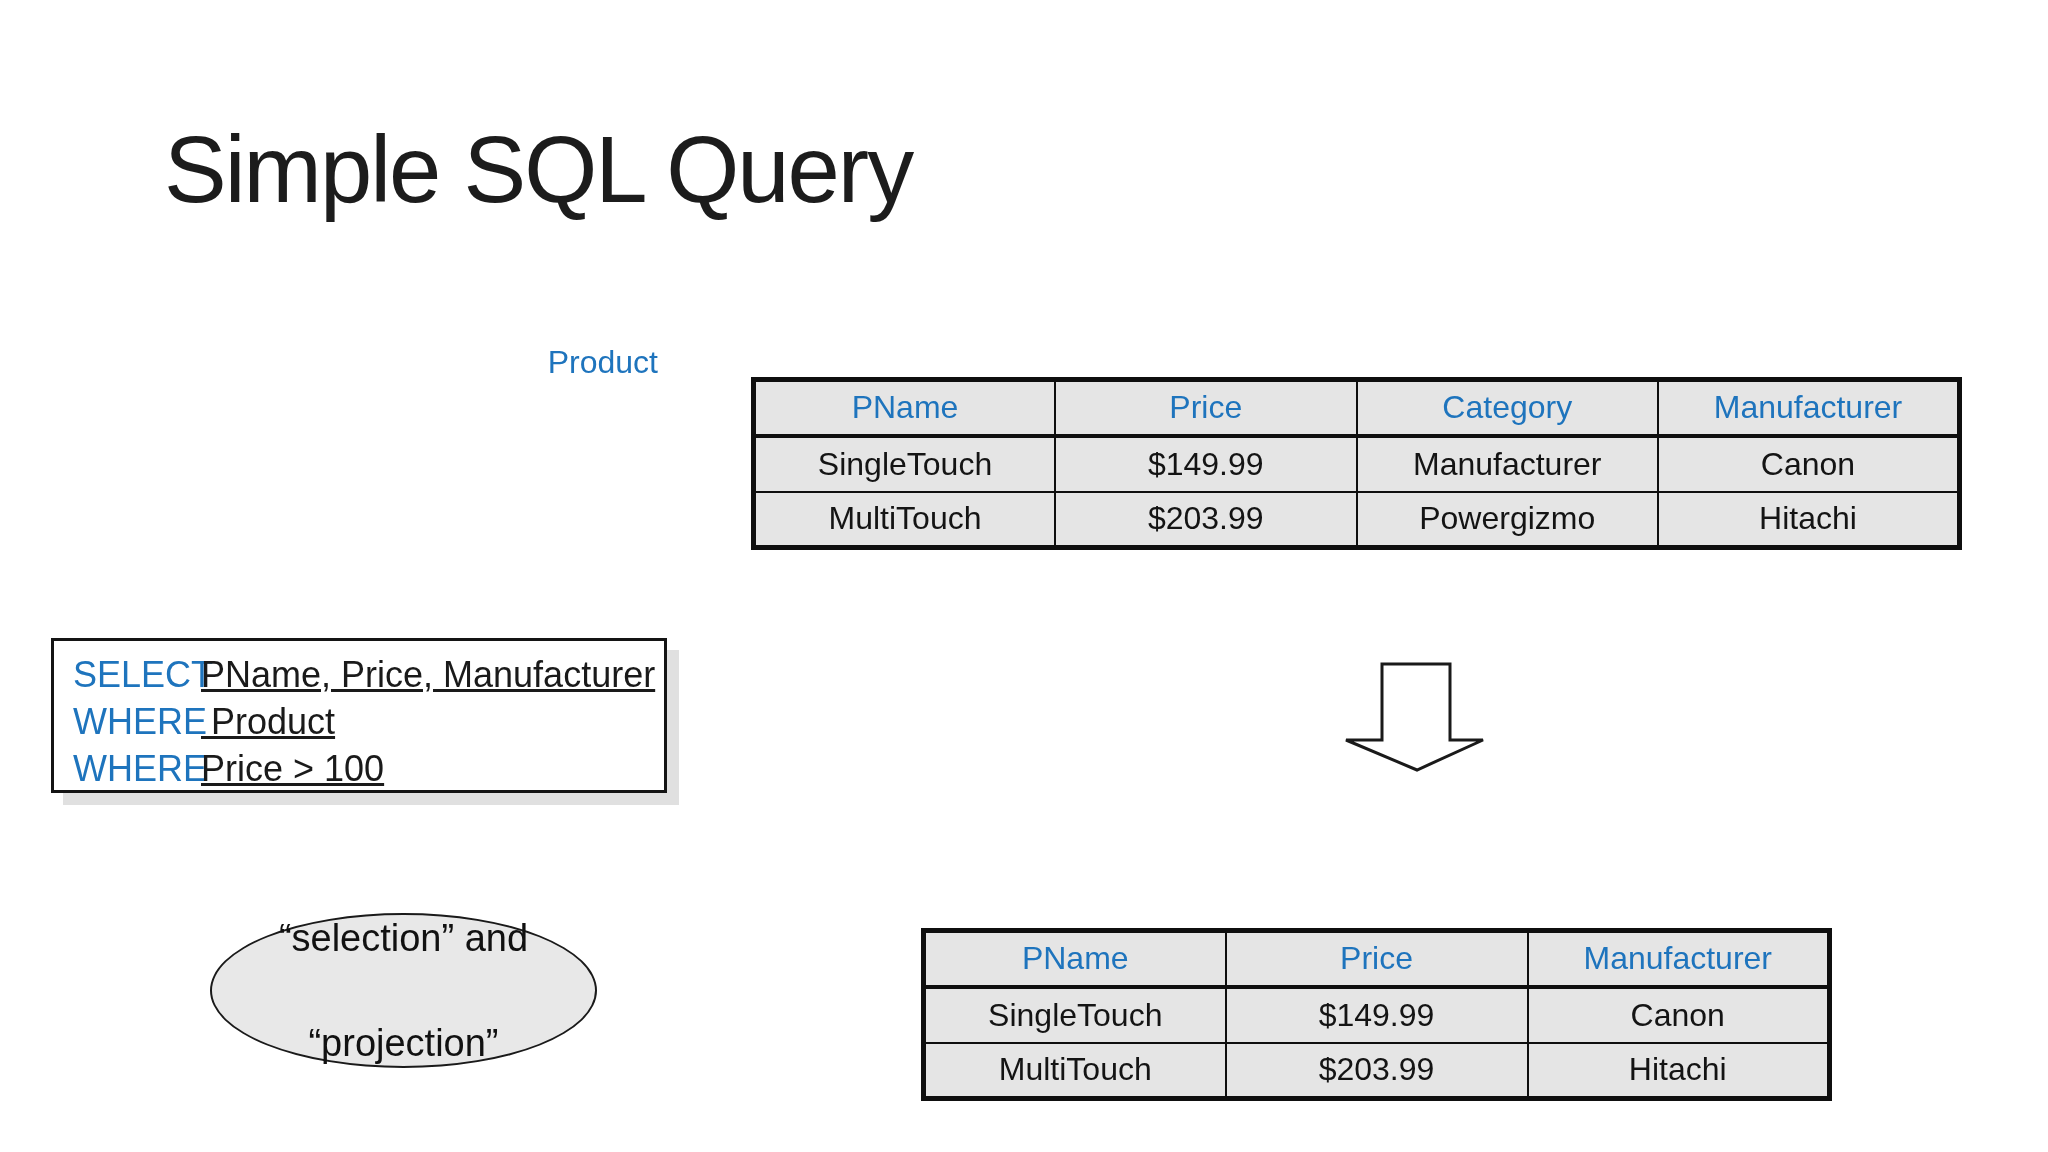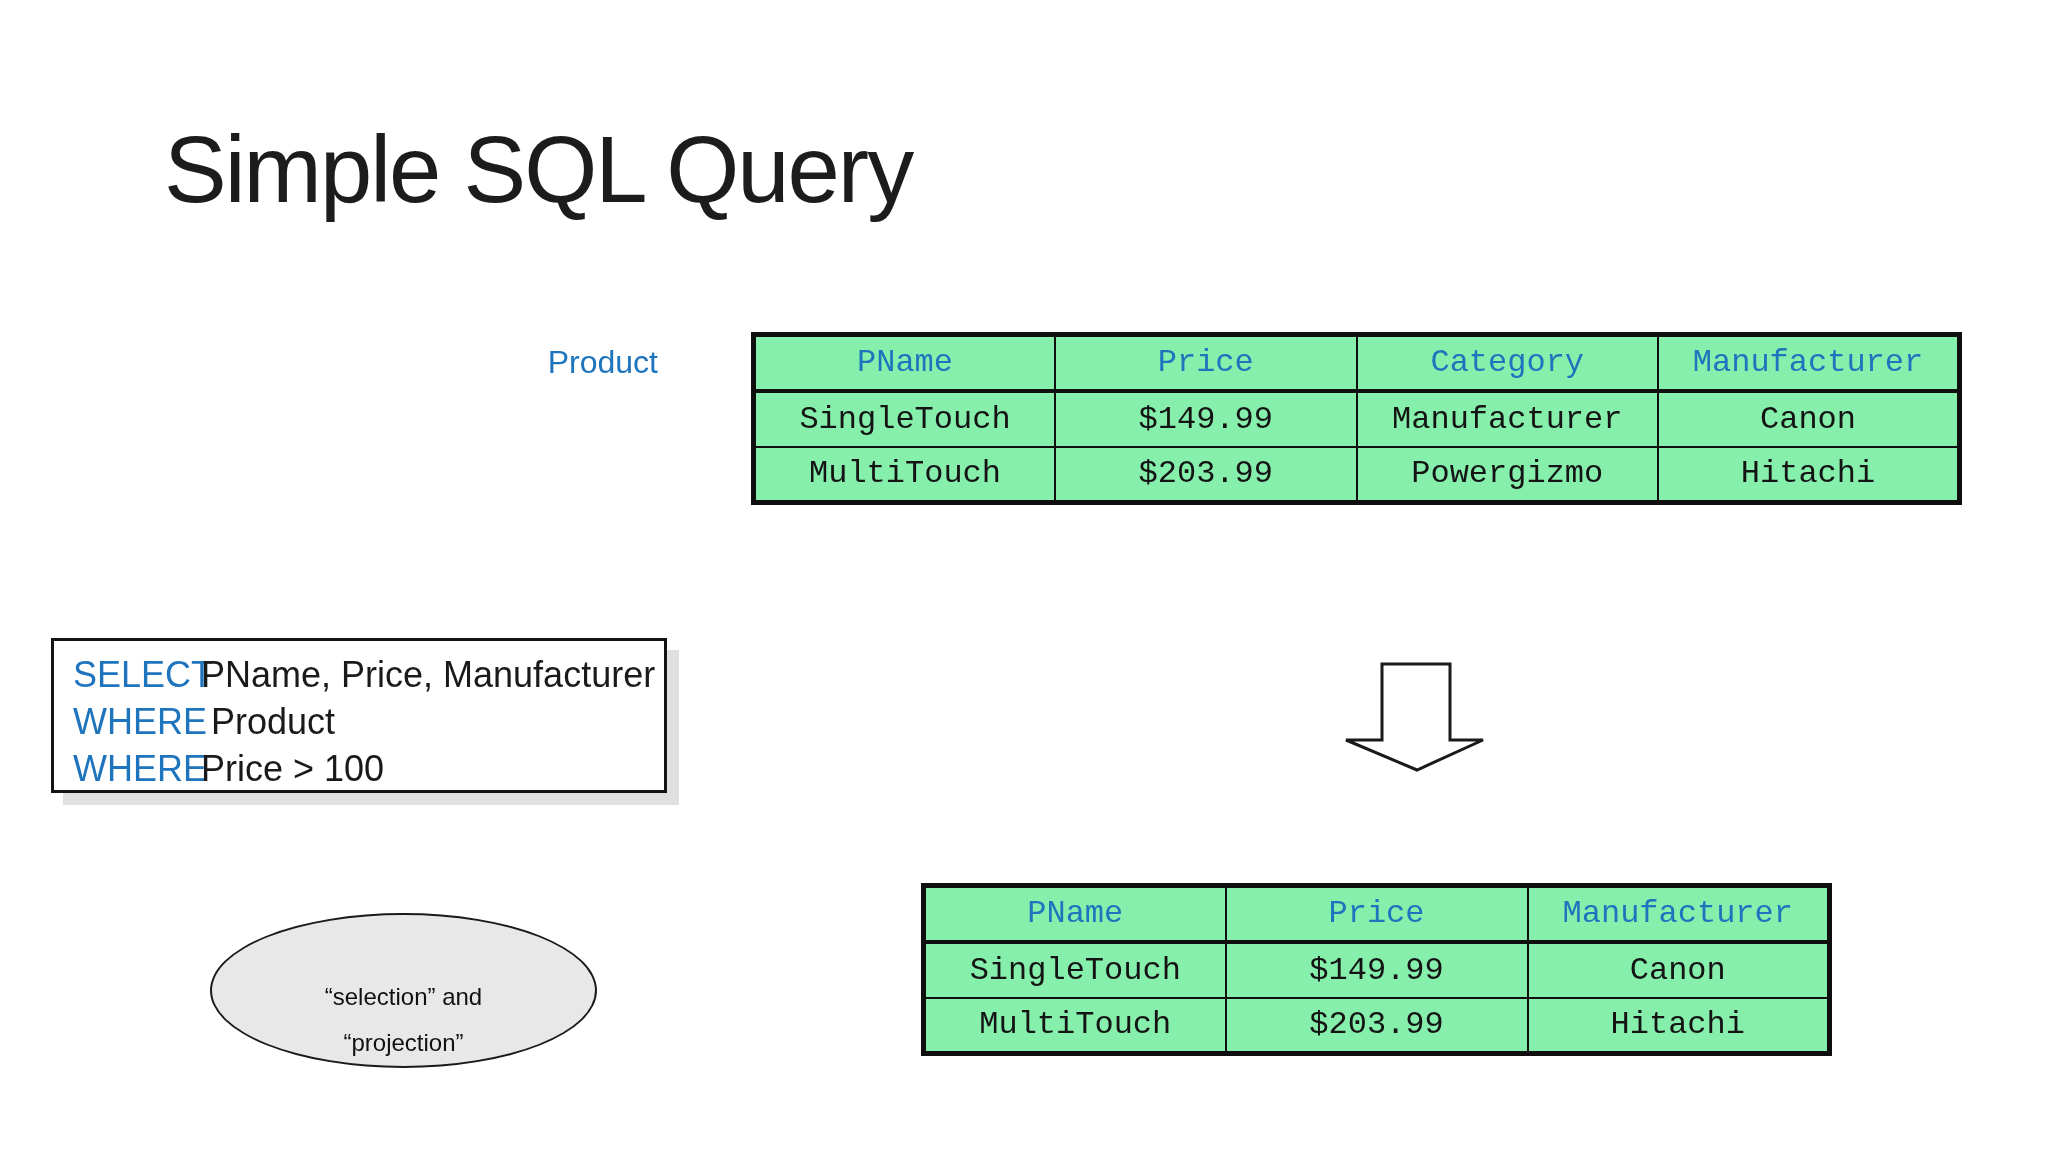--- a/index.html
+++ b/index.html
@@ -18,23 +18,24 @@
 
   
   .product-label {
     position:absolute; left:448px; top:344px; width:210px;
     text-align:right; font-size:32px; color:#1e74bd;
   }
 
   
   table.rel-table {
     position:absolute; border-collapse:collapse; table-layout:fixed;
-    background:#86efac; font-family:Liberation Mono, monospace;
+    background:#e5e5e5; font-family:Liberation Sans, sans-serif;
     font-size:32px; color:#141414; text-align:center;
     border:5px solid #0f0f0f;
+    margin-top:45px;
   }
   table.rel-table th, table.rel-table td {
     border:2px solid #0f0f0f; padding:0; font-weight:normal;
     overflow:hidden; white-space:nowrap;
   }
   table.rel-table th {
     color:#1e74bd; border-bottom:4px solid #0f0f0f;
   }
   table.rel-table tr { height:56px; }
   #product-table { left:751px; top:332px; width:1211px; }
@@ -43,32 +44,32 @@
   
   .sql-box {
     position:absolute; left:51px; top:638px; width:616px; height:155px;
     box-sizing:border-box; border:3px solid #141414; background:#fff;
     box-shadow:12px 12px 0 #e0e0e0;
     padding:10px 0 0 19px;
     font-size:36px; line-height:47px; color:#1a1a1a;
   }
   .sql-line { white-space:nowrap; }
   .sql-kw { color:#1e74bd; display:inline-block; width:128px; }
-  .sql-rest { white-space:pre; }
+  .sql-rest { white-space:pre;text-decoration:underline; }
 
   
   .arrow-wrap { position:absolute; left:1340px; top:660px; width:150px; height:115px; }
 
   
   .annotation-ellipse {
     position:absolute; left:210px; top:913px; width:387px; height:155px;
     box-sizing:border-box;
     background:#e8e8e8; border:2px solid #1a1a1a; border-radius:50%;
-    display:flex; flex-direction:column; align-items:center; justify-content:flex-end;
-    font-size:24px; line-height:46px; color:#111;
+    display:flex; flex-direction:column; align-items:center; justify-content:space-between;
+    font-size:38px; line-height:46px; color:#111;
     text-align:center;
   }
 </style>
 </head>
 <body>
 
 <div class="slide-title">Simple SQL Query</div>
 
 <div class="product-label">Product</div>
 

